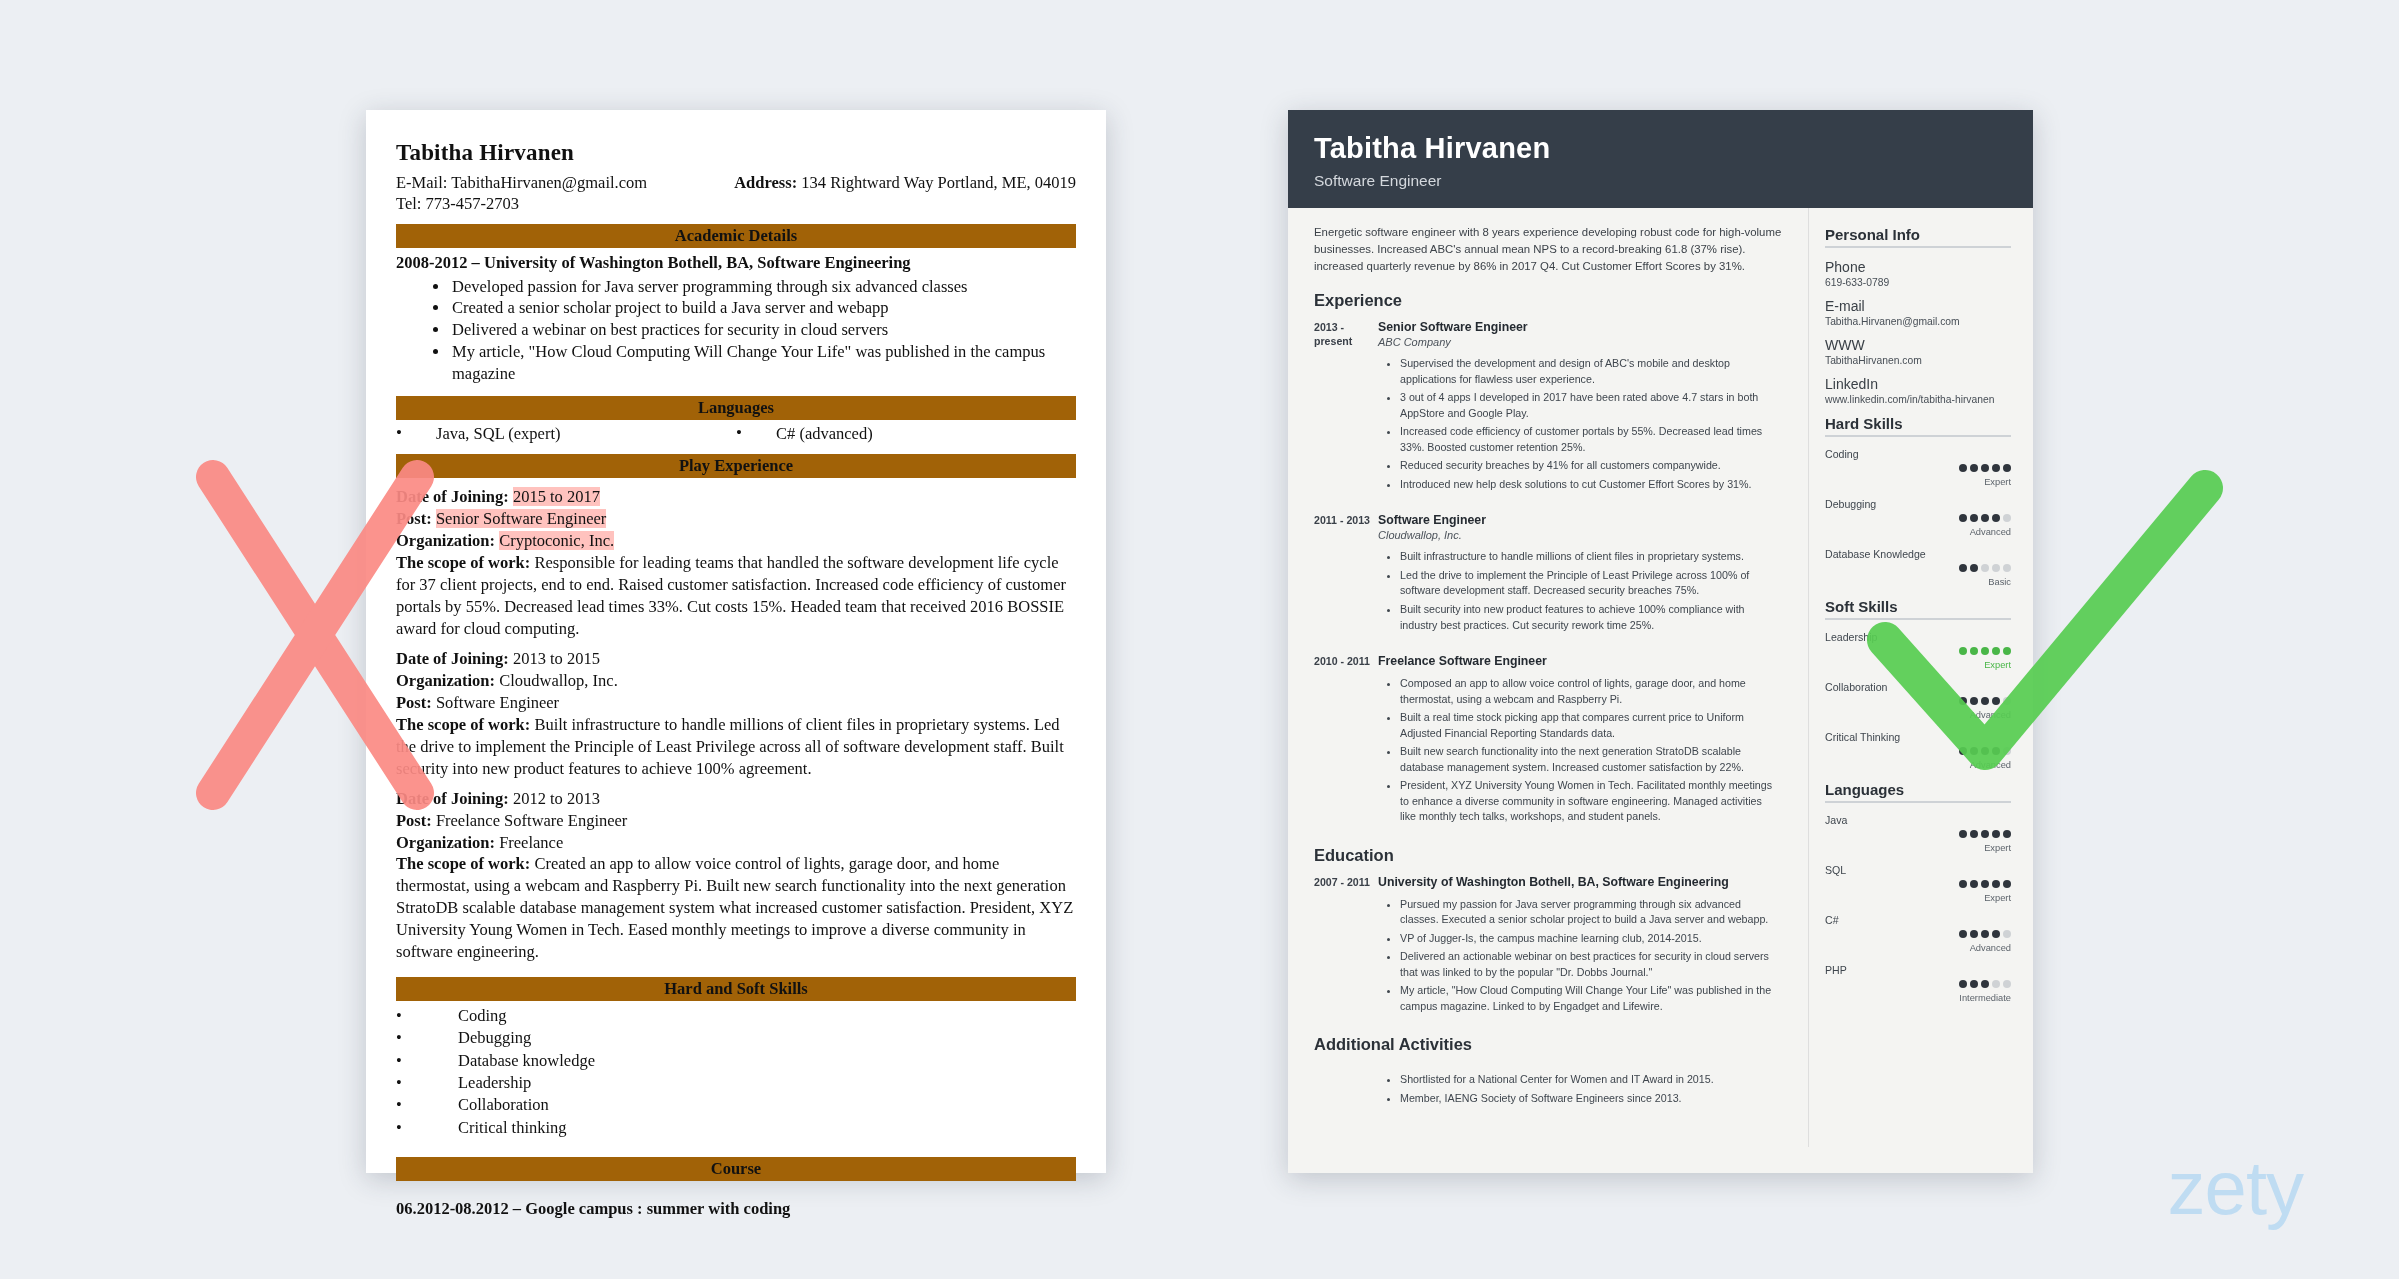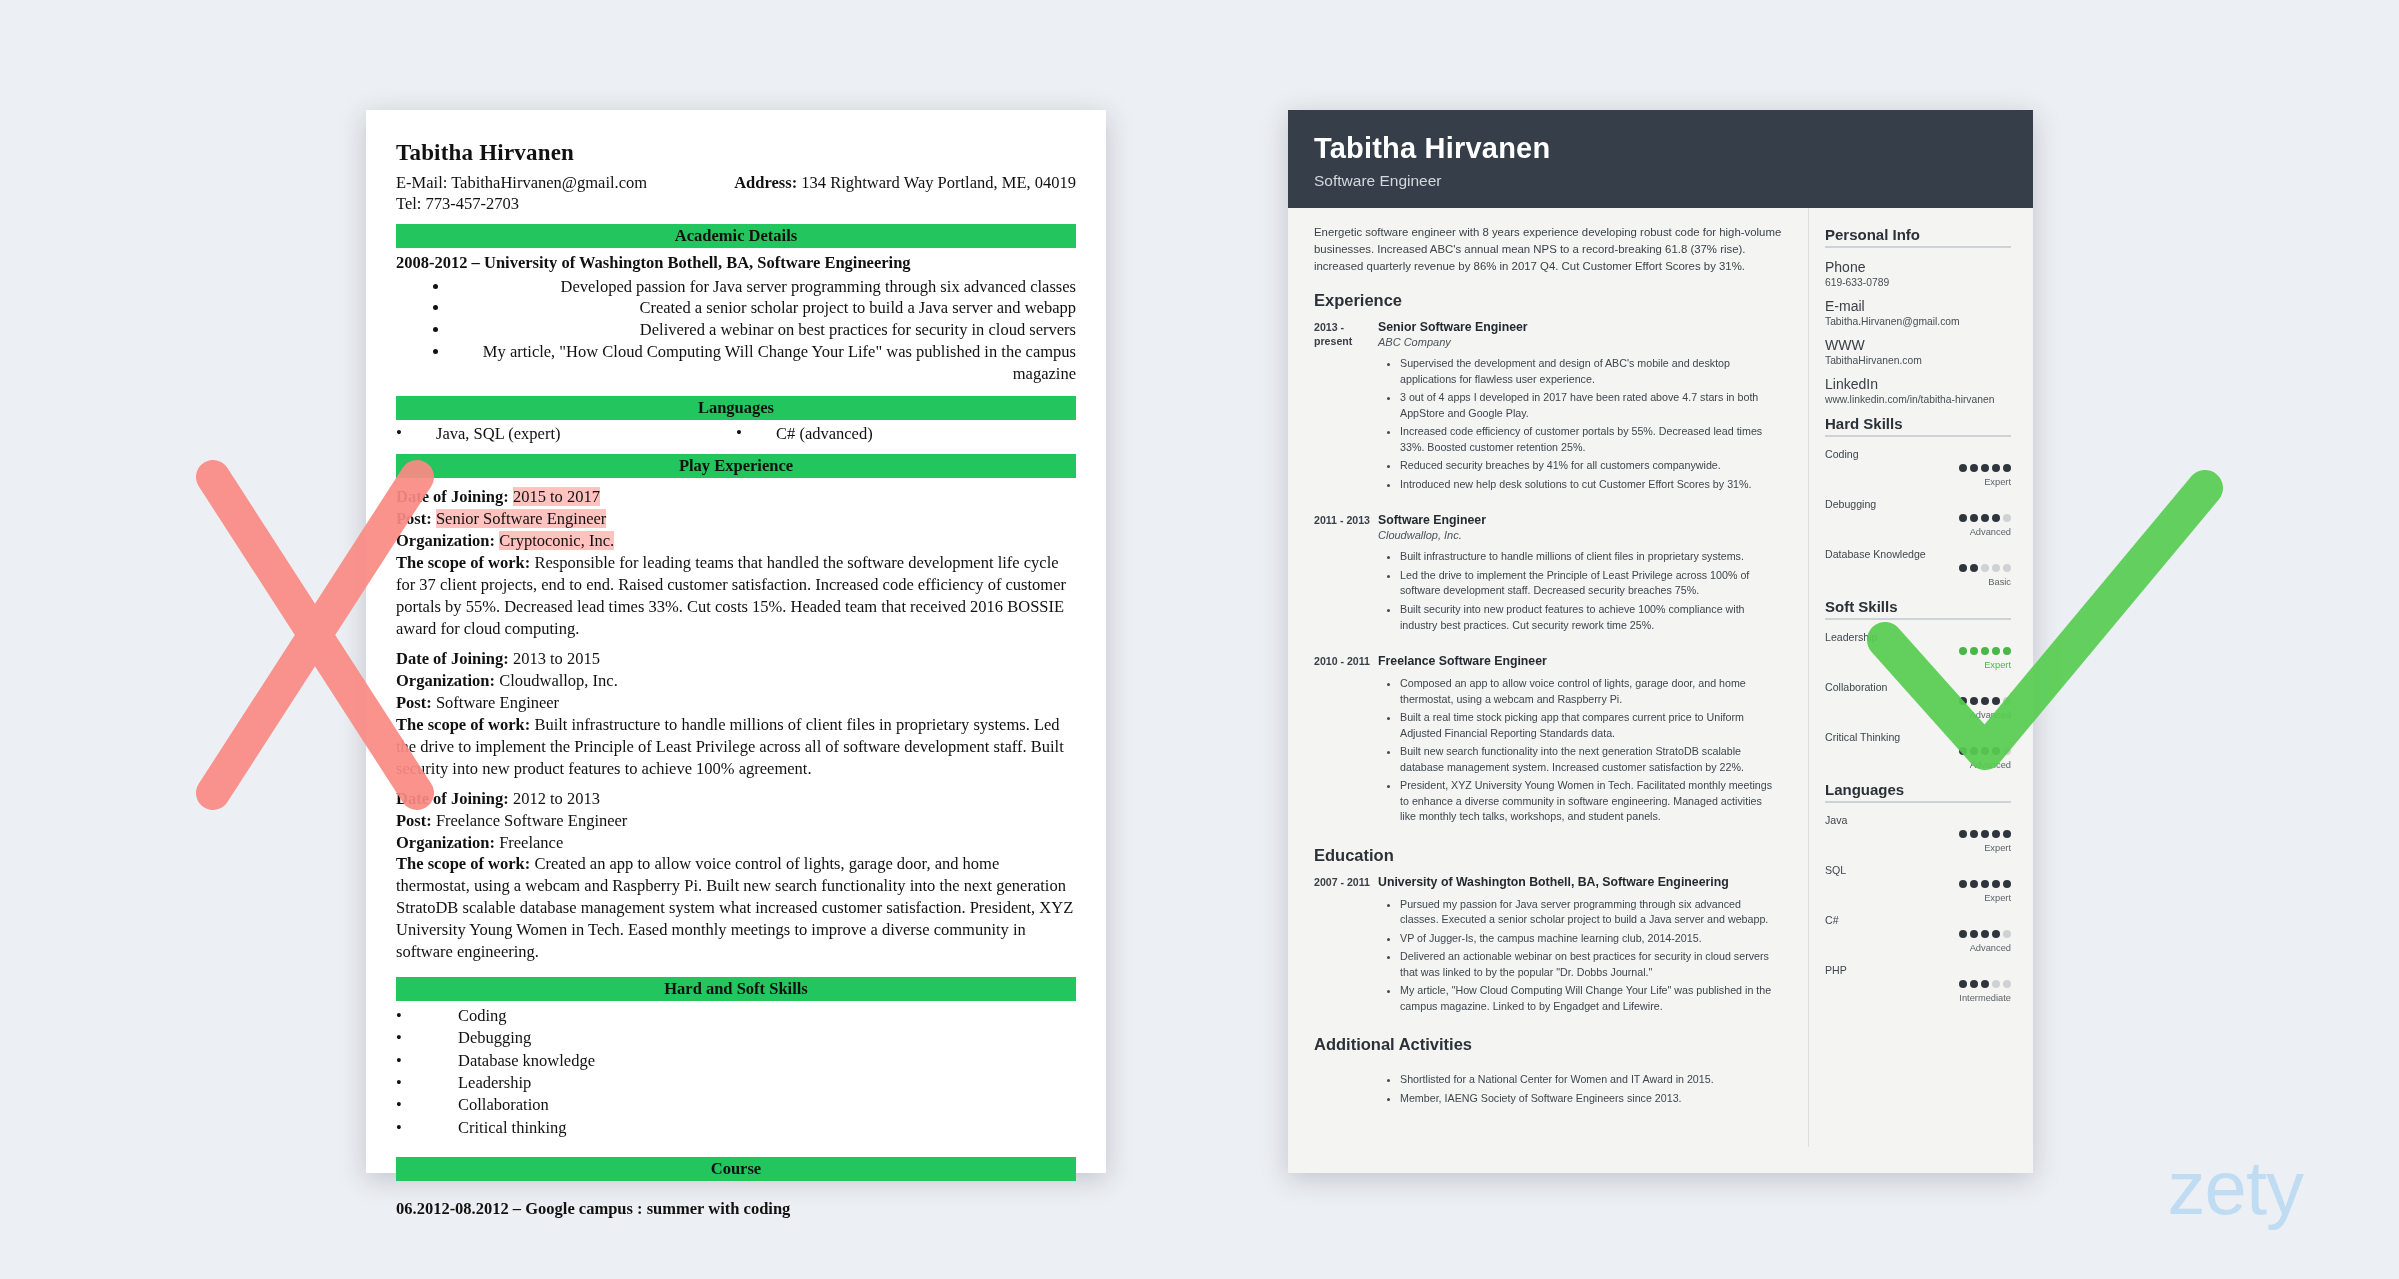--- a/index.html
+++ b/index.html
@@ -17,25 +17,25 @@
     font-family:"Liberation Serif",serif;
     color:#111;
     padding:26px 30px 0 30px;
     box-sizing:border-box;
   }
   .bad-name{font-size:23px;font-weight:bold;letter-spacing:.2px;margin:4px 0 6px 0;}
   .bad-contact-row{display:flex;justify-content:space-between;font-size:16.5px;line-height:1.28;}
   .bad-contact-left div{white-space:nowrap;}
   .bad-addr b{font-weight:bold;}
   .bad-bar{
-    background:#22c55e;text-align:center;font-weight:bold;font-size:16.5px;
+    background:#a16207;text-align:center;font-weight:bold;font-size:16.5px;
     margin:10px 0 4px 0;padding:2px 0;
   }
   .bad-line{font-size:16.5px;line-height:1.3;}
-  ul.bad-ul{margin:2px 0 12px 0;padding-left:54px;text-align:right;}
+  ul.bad-ul{margin:2px 0 12px 0;padding-left:54px;}
   ul.bad-ul li{font-size:16.5px;line-height:1.32;padding-left:2px;}
   .bad-langs{display:flex;font-size:16.5px;margin:4px 0 2px 0;}
   .bad-langs .col{width:50%;display:flex;align-items:flex-start;}
   .bad-langs .bullet{width:40px;text-align:left;font-size:17px;line-height:1;}
   .bad-block{margin-top:8px;font-size:16.5px;line-height:1.33;}
   .bad-block .hl{background:rgba(255,120,110,.45);}
   .bad-skills{margin-top:4px;}
   .bad-skills .row{display:flex;font-size:16.5px;line-height:1.35;}
   .bad-skills .bullet{width:62px;}
   .bad-course{font-size:16.5px;font-weight:bold;margin-top:18px;}

